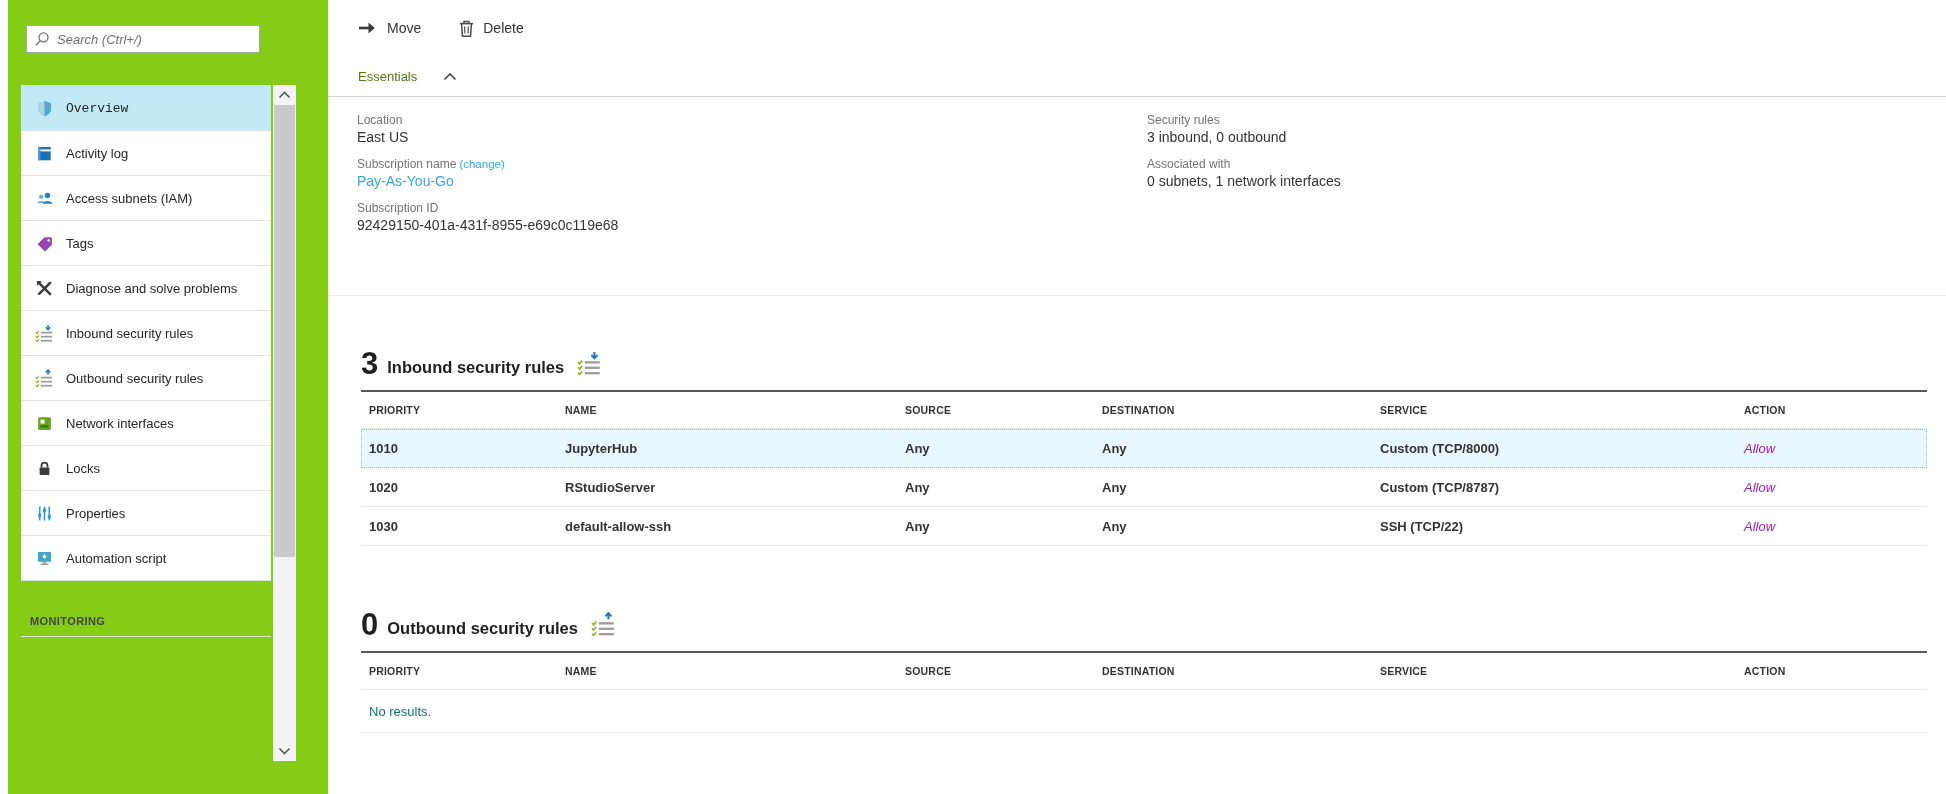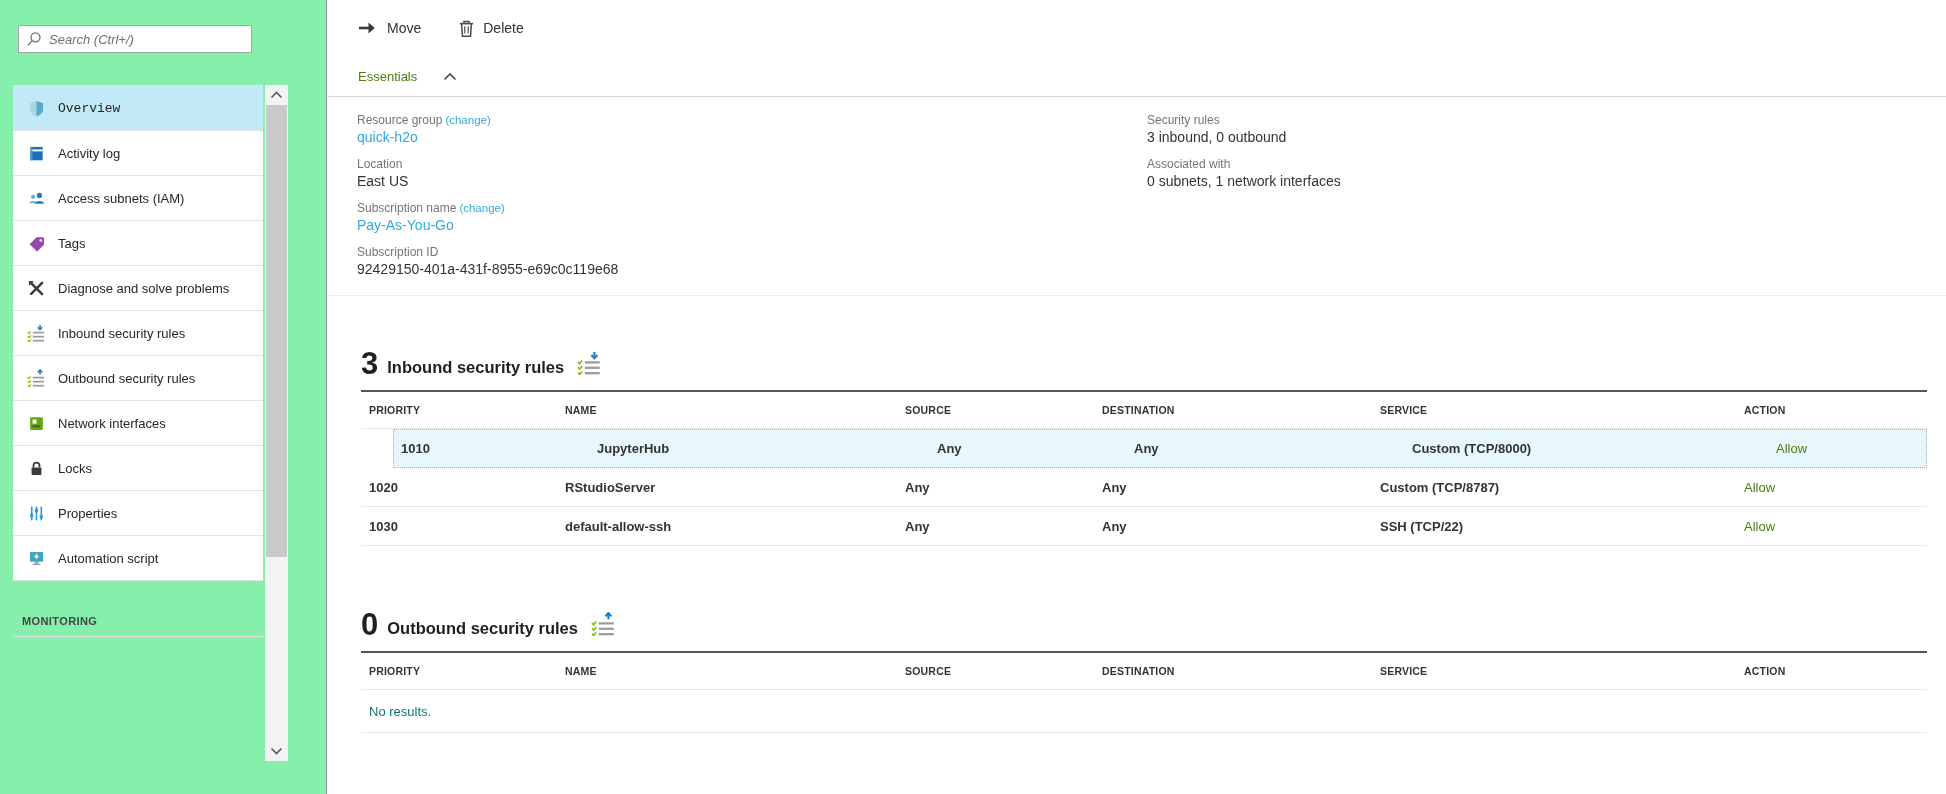--- a/index.html
+++ b/index.html
@@ -1,20 +1,20 @@
 <!DOCTYPE html>
 <html><head>
 <meta charset="utf-8">
 <style>
   * { margin:0; padding:0; box-sizing:border-box; }
   html,body { width:1946px; height:794px; background:#fff; overflow:hidden;
     font-family:"Liberation Sans", sans-serif; color:#333; }
 
   
-  .sidebar { position:absolute; left:0; top:0; width:327px; height:794px; background:#86efac;
+  .sidebar { position:absolute; left:8px; top:0; width:327px; height:794px; background:#84cc16;
     border-right:1px solid #949494; }
   .search-box { position:absolute; left:18px; top:25px; width:234px; height:28px;
     border:1px solid #a6a6a6; display:flex; align-items:center; padding:0 7px; gap:7px; background:#fff; }
   .search-box input { border:none; outline:none; flex:1; font-size:13px; font-style:italic;
     font-family:"Liberation Sans", sans-serif; color:#333; background:transparent; }
   .search-box input::placeholder { color:#6f6f6f; font-style:italic; }
 
   .menu { position:absolute; left:13px; top:85px; width:250px; border-top:1px solid #e6e6e6; }
   .item { height:45px; display:flex; align-items:center; gap:13px; padding-left:14px;
     border-bottom:1px solid #e3e3e3; font-size:13px; color:#262626; cursor:pointer; background:#fff; }
@@ -55,22 +55,22 @@
   .sec-count { font-size:31px; font-weight:bold; color:#1f1f1f; line-height:1; }
   .sec-name { font-size:16.5px; font-weight:bold; color:#1f1f1f; padding-bottom:2px; }
   .sec-icon { padding-bottom:0; margin-left:4px; }
 
   .grid-table { width:100%; border-top:2px solid #565656; }
   .thead, .trow { display:grid; grid-template-columns:196px 340px 197px 278px 364px minmax(0,1fr); }
   .thead { height:37px; align-items:center; border-bottom:1px solid #e9e9e9; }
   .th { font-size:10.5px; font-weight:bold; letter-spacing:.2px; color:#333; padding-left:8px; }
   .trow { height:39px; align-items:center; border-bottom:1px solid #e9e9e9; cursor:pointer; }
   .td { font-size:13px; font-weight:600; color:#333; padding-left:8px; white-space:nowrap; }
-  .td.action { color:#4d7c0f; font-weight:400; }
-  .trow.selected { background:#e8f7fe; outline:1px dotted #6fc7e6; outline-offset:-1px; border-bottom-color:transparent;margin-left:32px; }
+  .td.action { color:#a21caf; font-weight:400;font-style:italic; }
+  .trow.selected { background:#e8f7fe; outline:1px dotted #6fc7e6; outline-offset:-1px; border-bottom-color:transparent; }
   .empty-row { height:43px; display:flex; align-items:center; padding-left:8px; font-size:13px;
     color:#0f766e; border-bottom:1px solid #e9e9e9; }
 </style>
 </head>
 <body>
 
 <div class="sidebar">
 
   <div class="search-box">
     <span style="display:flex">
@@ -266,24 +266,20 @@
     <span class="ess-title">Essentials</span>
     <span class="ess-chevron">
       <svg width="14" height="9" viewBox="0 0 14 9">
           <path d="M1.5 7.5 L7 2 L12.5 7.5" fill="none" stroke="#4d4d4d" stroke-width="1.7"></path>
         </svg>
     </span>
   </div>
 
   <div class="ess-body">
     <div class="ess-col left">
-      <div class="kv">
-        <div class="k"><span>Resource group</span><span class="chg">(change)</span></div>
-        <div class="v link">quick-h2o</div>
-      </div>
       <div class="kv">
         <div class="k">Location</div>
         <div class="v">East US</div>
       </div>
       <div class="kv">
         <div class="k"><span>Subscription name</span><span class="chg">(change)</span></div>
         <div class="v link">Pay-As-You-Go</div>
       </div>
       <div class="kv">
         <div class="k">Subscription ID</div>

